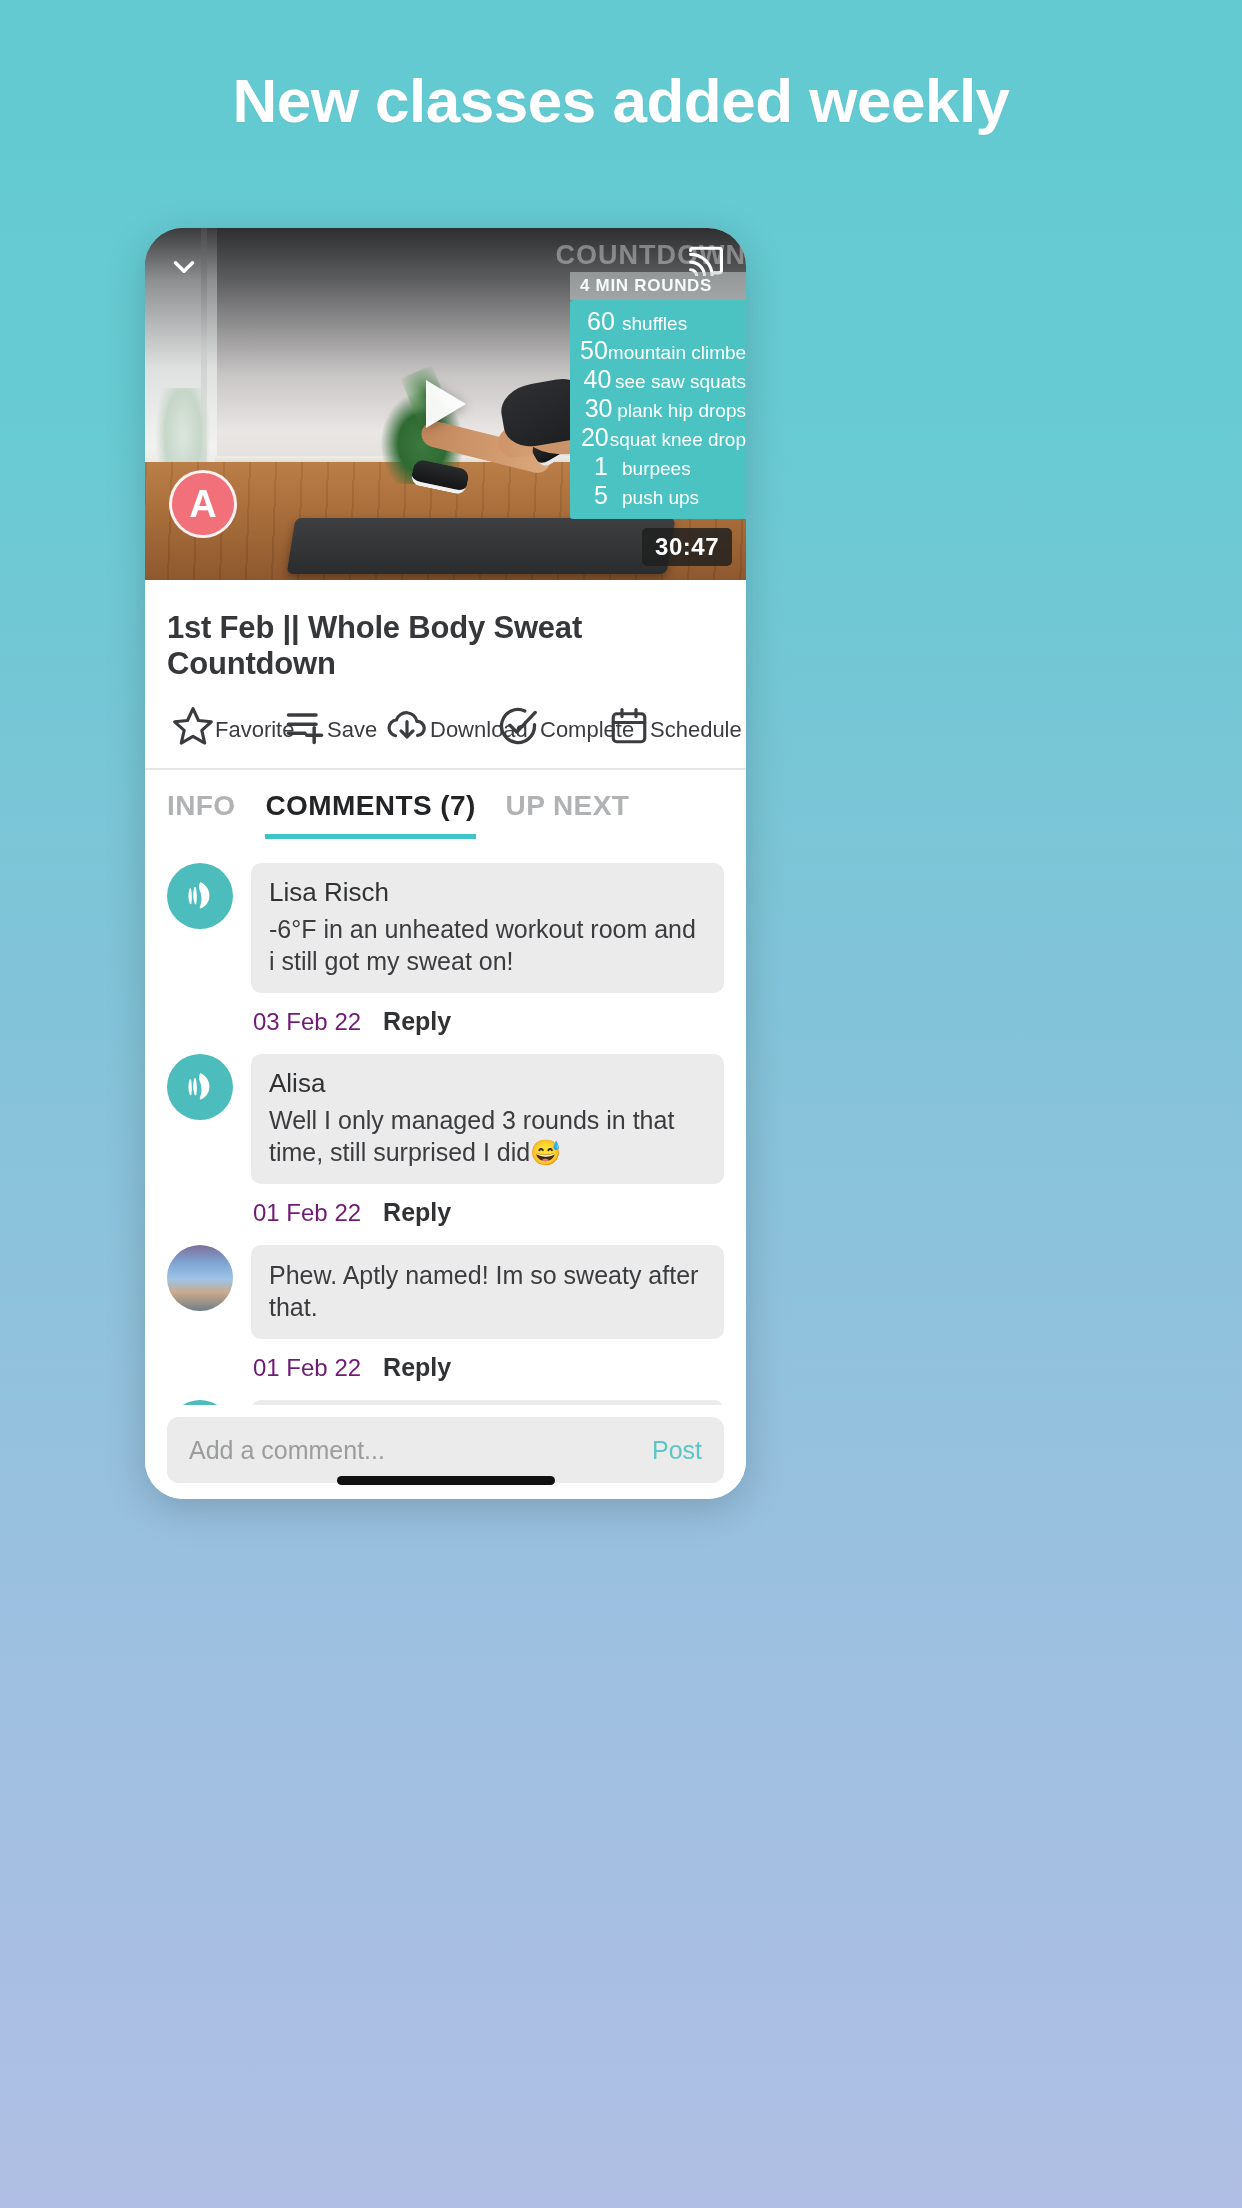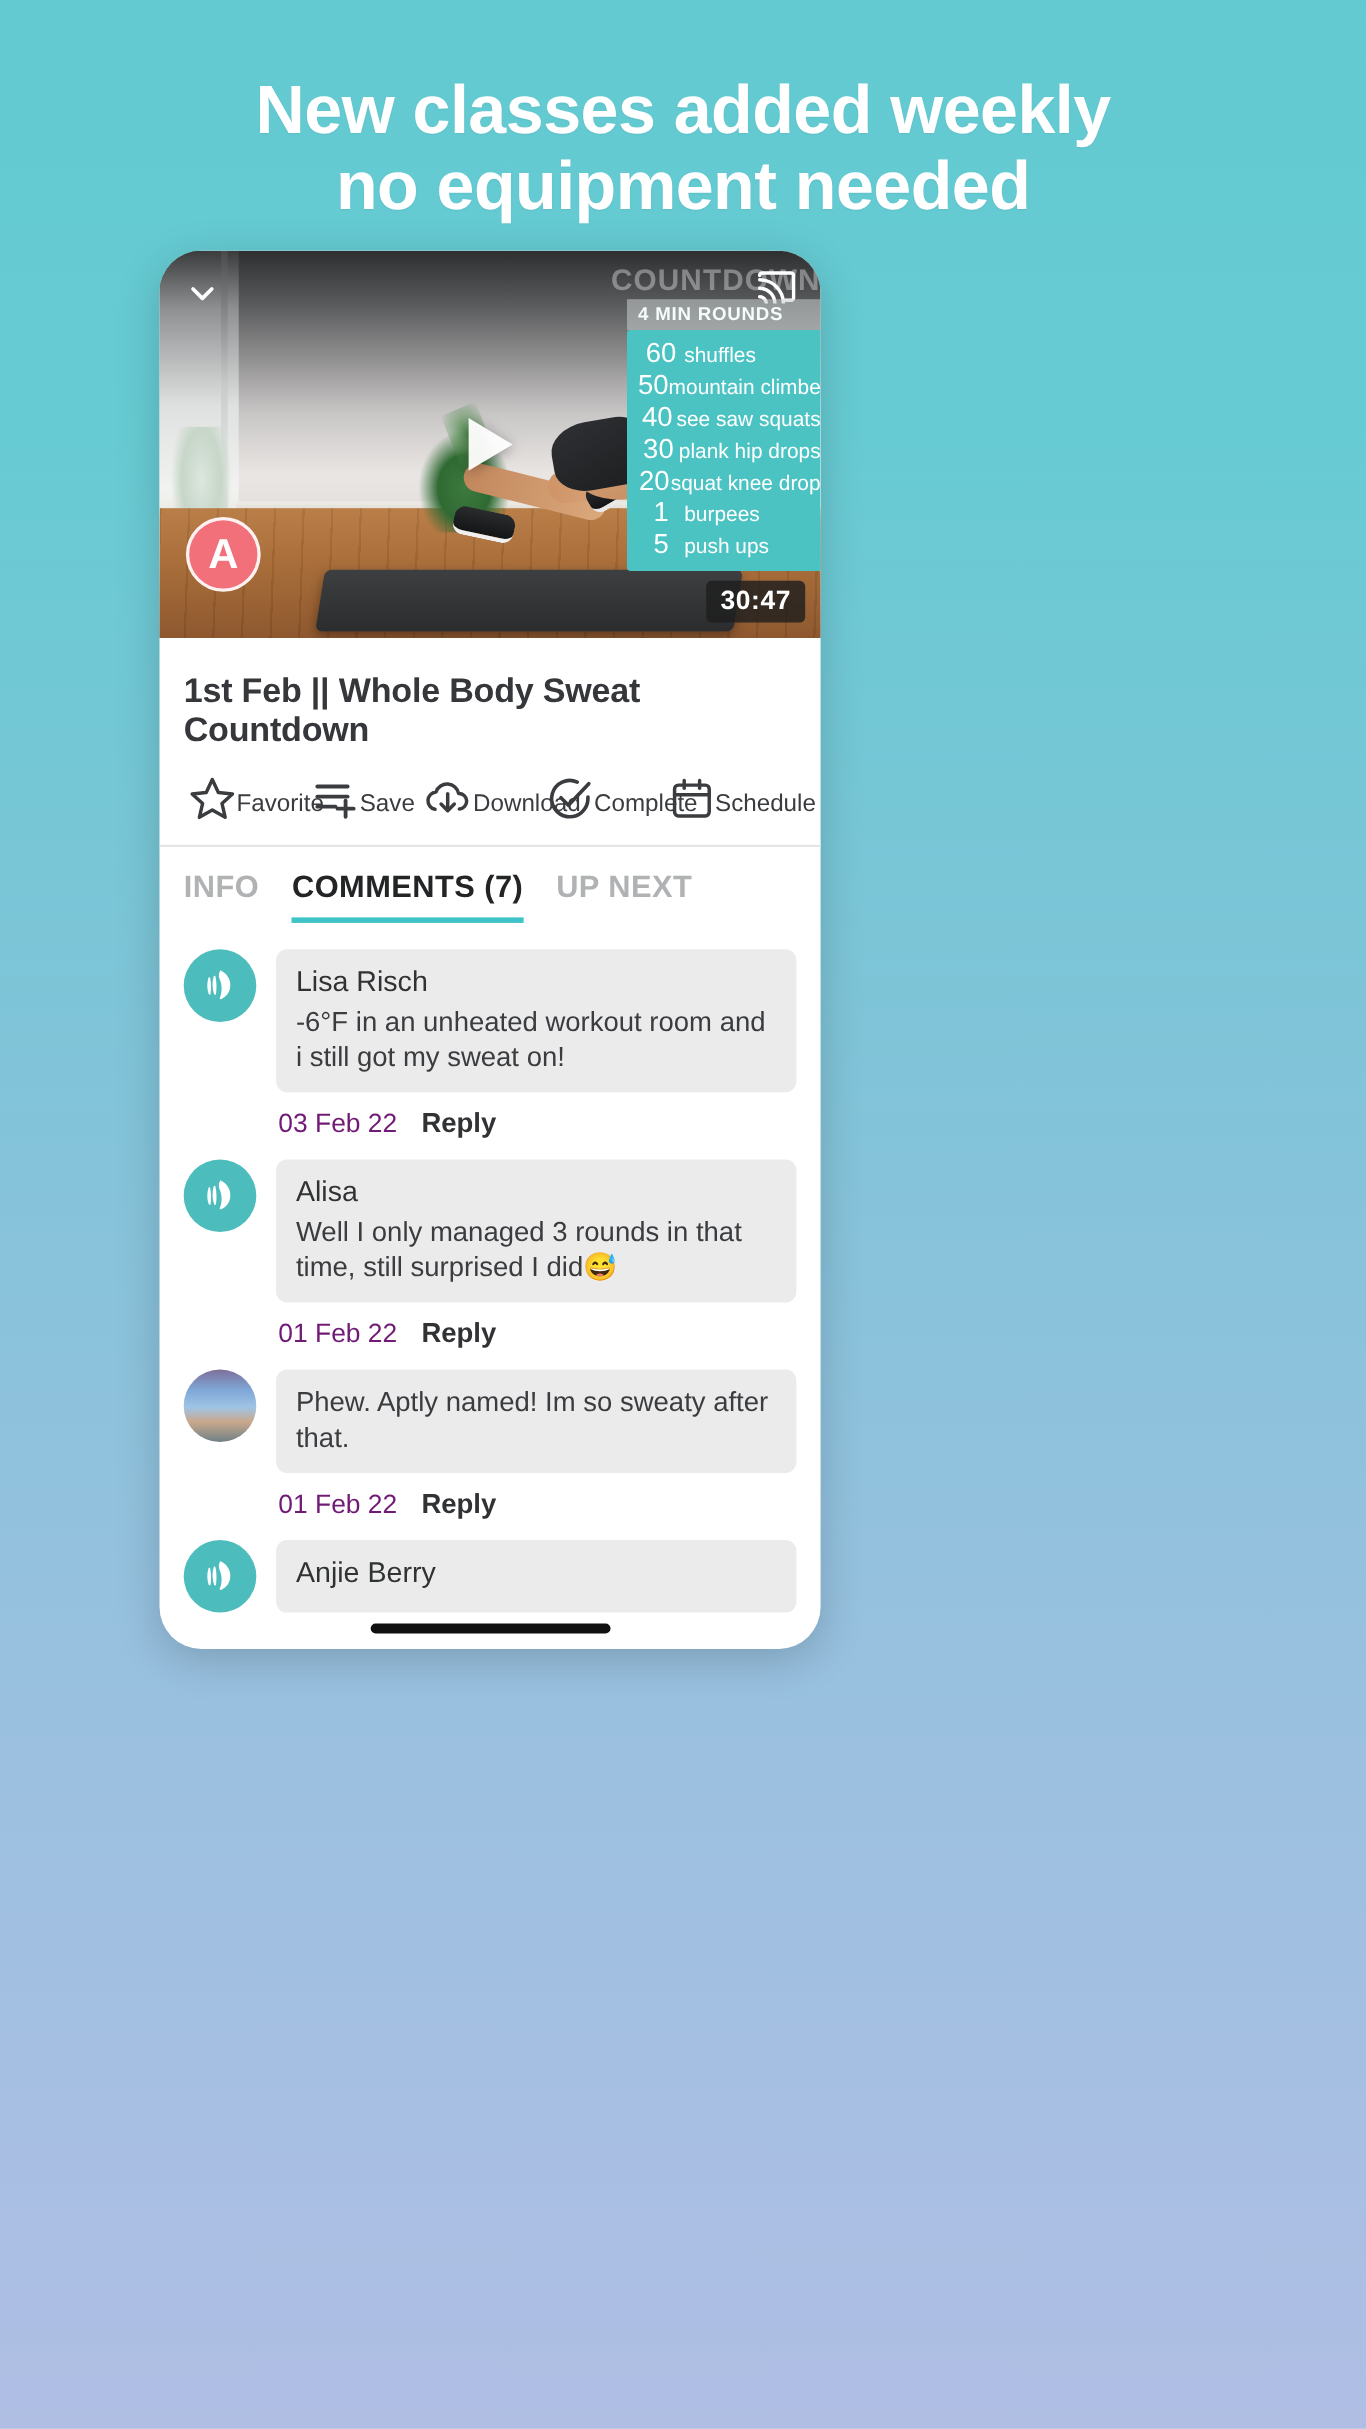--- a/index.html
+++ b/index.html
@@ -191,21 +191,20 @@
   .home-indicator {
     position:absolute; left:50%; bottom:14px; transform:translateX(-50%);
     width:218px; height:9px; background:#111; border-radius:5px;
   }
 </style>
 </head>
 <body>
 
 <div class="headline">
   <span>New classes added weekly</span>
-  <span class="l2">no equipment needed</span>
 </div>
 
 <div class="phone">
 
   <div class="video">
     <div class="v-window"></div>
     <div class="v-glassline"></div>
     <div class="v-plantL"></div>
     <div class="v-potL"></div>
     <div class="v-baseboard"></div>
@@ -410,16 +409,22 @@
         </svg>
       </div>
       <div class="c-body">
         <div class="c-bubble">
           <div class="c-name">Anjie Berry</div>
 
         </div>
       </div>
     </div>
 
+    <div class="composer">
+      <div class="composer-inner">
+        <span class="composer-ph">Add a comment...</span>
+        <span class="post-btn">Post</span>
+      </div>
+    </div>
   </div>
 
   <div class="home-indicator"></div>
 </div>
 
 </body></html>

